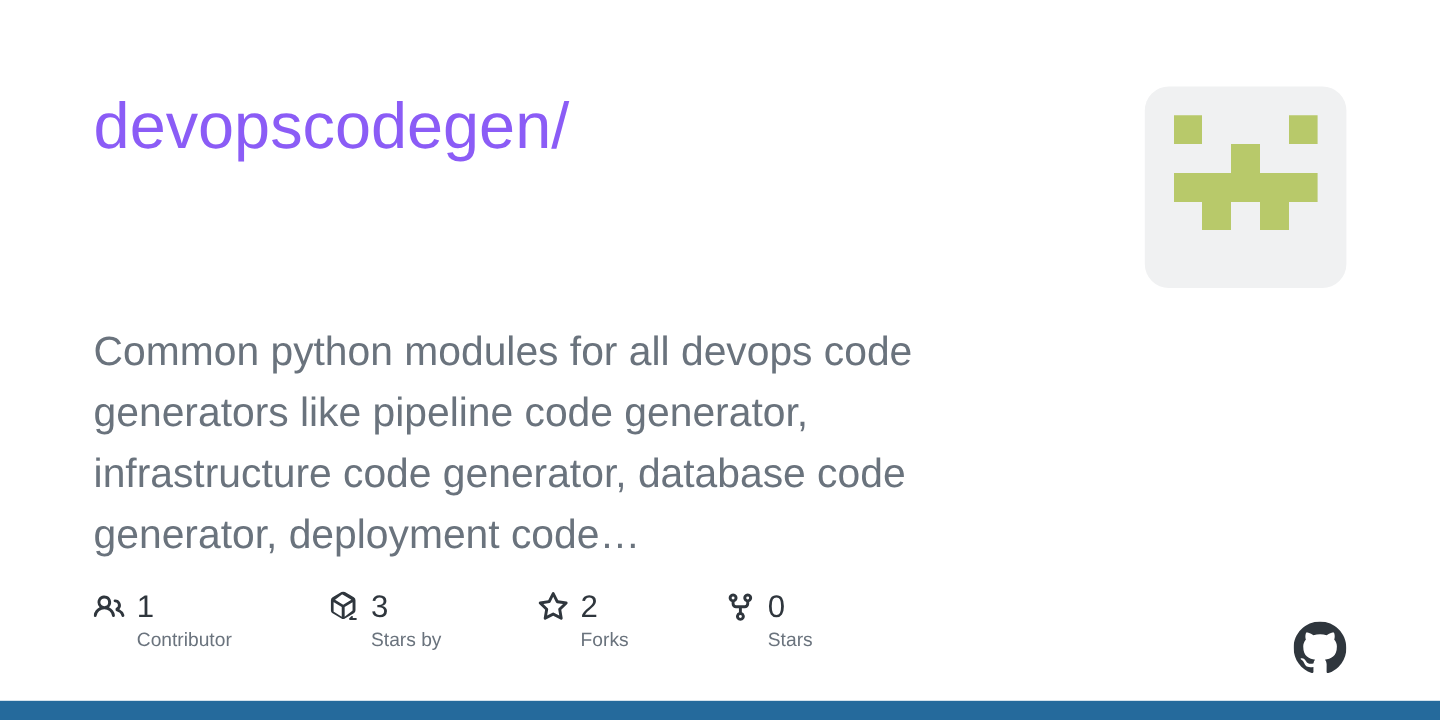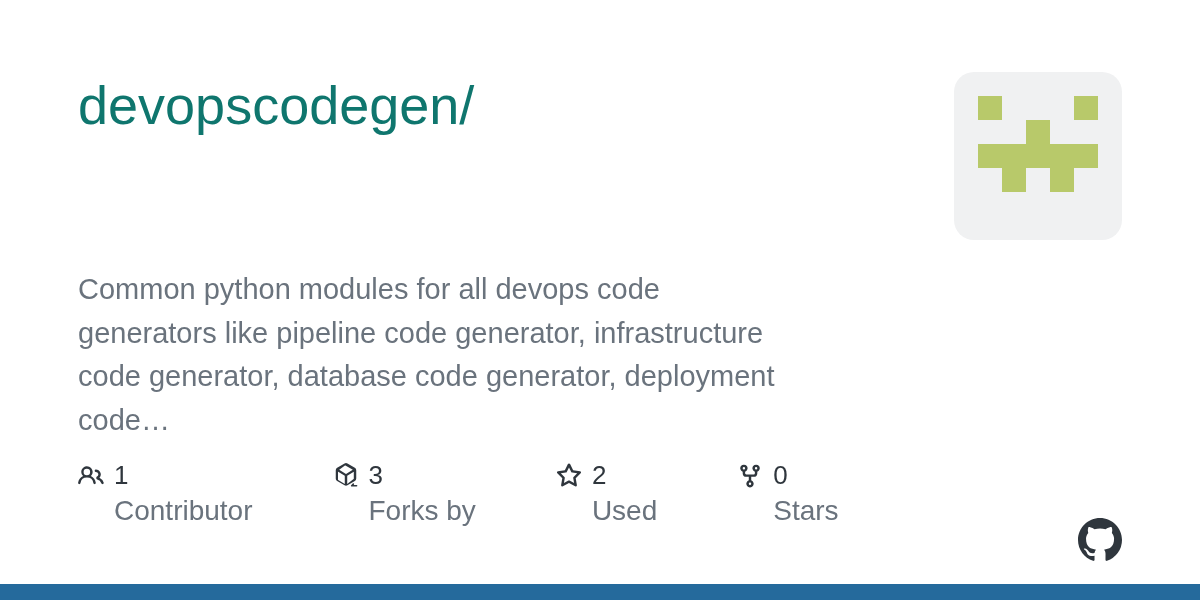--- a/index.html
+++ b/index.html
@@ -20,21 +20,21 @@
       display: flex;
       justify-content: space-between;
       align-items: flex-start;
     }
     .title-block {
       flex: 1;
     }
     .repo-title {
       font-size: 54px;
       line-height: 1.25;
-      color: #0f766e;
+      color: #8b5cf6;
       font-weight: 400;
     }
     .repo-owner {
       font-weight: 400;
     }
     .repo-name {
       font-weight: 600;
     }
     .avatar {
       width: 168px;
@@ -46,21 +46,21 @@
       justify-content: center;
       flex-shrink: 0;
       margin-left: 40px;
     }
     .avatar svg {
       width: 120px;
       height: 120px;
     }
     .description {
       margin-top: 28px;
-      font-size: 29px;
+      font-size: 34px;
       line-height: 1.5;
       color: #6a737d;
       font-weight: 400;
       max-width: 700px;
     }
     .stats-row {
       margin-top: 18px;
       display: flex;
       gap: 80px;
     }
@@ -77,21 +77,21 @@
       width: 26px;
       height: 26px;
       fill: #2f363d;
     }
     .stat-value {
       font-size: 26px;
       color: #2f363d;
       font-weight: 400;
     }
     .stat-label {
-      font-size: 28px;
+      font-size: 16px;
       color: #6a737d;
       margin-top: 4px;
       margin-left: 36px;
     }
     .github-logo {
       position: absolute;
       bottom: 38px;
       right: 78px;
       width: 44px;
       height: 44px;
@@ -150,31 +150,31 @@
     </div>
 
     <div class="stat">
       <div class="stat-top">
         <svg class="stat-icon" viewBox="0 0 16 16">
           <path d="M8 0a1.75 1.75 0 0 0-.89.242l-4.552 2.66A1.75 1.75 0 0 0 1.698 4.408v5.184c0 .624.332 1.2.86 1.506l4.552 2.66a1.75 1.75 0 0 0 1.78 0l4.552-2.66a1.75 1.75 0 0 0 .86-1.506V4.408a1.75 1.75 0 0 0-.86-1.506L8.89.242A1.75 1.75 0 0 0 8 0ZM7.365 1.55a.25.25 0 0 1 .27 0l4.55 2.66L8 6.768 3.815 4.21Zm-4.167 3.89L7.25 7.918v4.932L3.198 10.39a.25.25 0 0 1-.123-.215V5.44Zm5.552 7.478V7.918l4.05-2.478v4.152a.25.25 0 0 1-.123.215L8.75 12.918Z"></path>
           <path d="M14.5 13.5a.5.5 0 0 1 0 1h-3a.5.5 0 0 1-.354-.854l1-1a.5.5 0 0 1 .708.708L12.707 13.5Z"></path>
         </svg>
         <span class="stat-value">3</span>
       </div>
-      <span class="stat-label">Forks by</span>
+      <span class="stat-label">Stars by</span>
     </div>
 
     <div class="stat">
       <div class="stat-top">
         <svg class="stat-icon" viewBox="0 0 16 16">
           <path d="M8 .25a.75.75 0 0 1 .673.418l1.882 3.815 4.21.612a.75.75 0 0 1 .416 1.279l-3.046 2.97.719 4.192a.751.751 0 0 1-1.088.791L8 12.347l-3.766 1.98a.75.75 0 0 1-1.088-.79l.72-4.194L.818 6.374a.75.75 0 0 1 .416-1.28l4.21-.611L7.327.668A.75.75 0 0 1 8 .25Zm0 2.445L6.615 5.5a.75.75 0 0 1-.564.41l-3.097.45 2.24 2.184a.75.75 0 0 1 .216.664l-.528 3.084 2.769-1.456a.75.75 0 0 1 .698 0l2.77 1.456-.53-3.084a.75.75 0 0 1 .216-.664l2.24-2.183-3.096-.45a.75.75 0 0 1-.564-.41L8 2.694Z"></path>
         </svg>
         <span class="stat-value">2</span>
       </div>
-      <span class="stat-label">Used</span>
+      <span class="stat-label">Forks</span>
     </div>
 
     <div class="stat">
       <div class="stat-top">
         <svg class="stat-icon" viewBox="0 0 16 16">
           <path d="M5 5.372v.878c0 .414.336.75.75.75h4.5a.75.75 0 0 0 .75-.75v-.878a2.25 2.25 0 1 1 1.5 0v.878a2.25 2.25 0 0 1-2.25 2.25h-1.5v2.128a2.251 2.251 0 1 1-1.5 0V8.5h-1.5A2.25 2.25 0 0 1 3.5 6.25v-.878a2.25 2.25 0 1 1 1.5 0ZM5 3.25a.75.75 0 1 0-1.5 0 .75.75 0 0 0 1.5 0Zm6.75.75a.75.75 0 1 0 0-1.5.75.75 0 0 0 0 1.5Zm-3 8.75a.75.75 0 1 0-1.5 0 .75.75 0 0 0 1.5 0Z"></path>
         </svg>
         <span class="stat-value">0</span>
       </div>
       <span class="stat-label">Stars</span>

